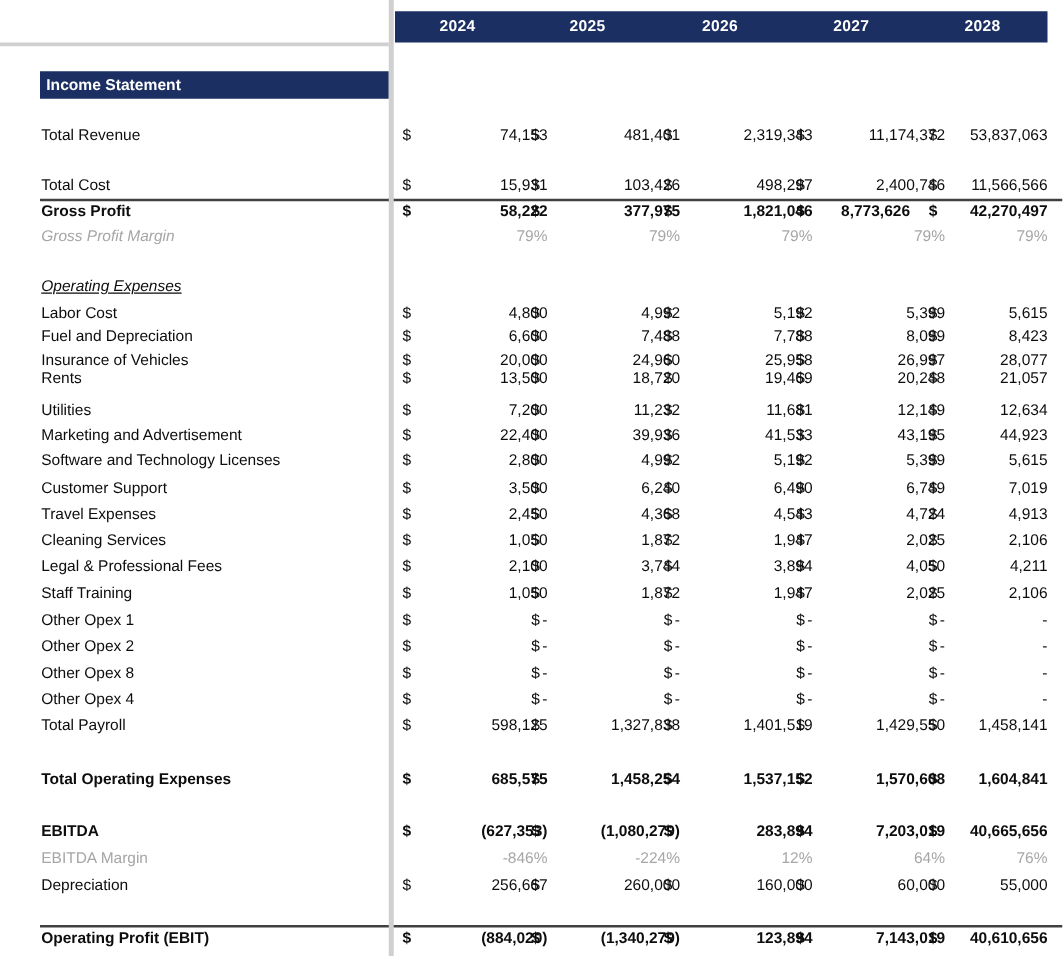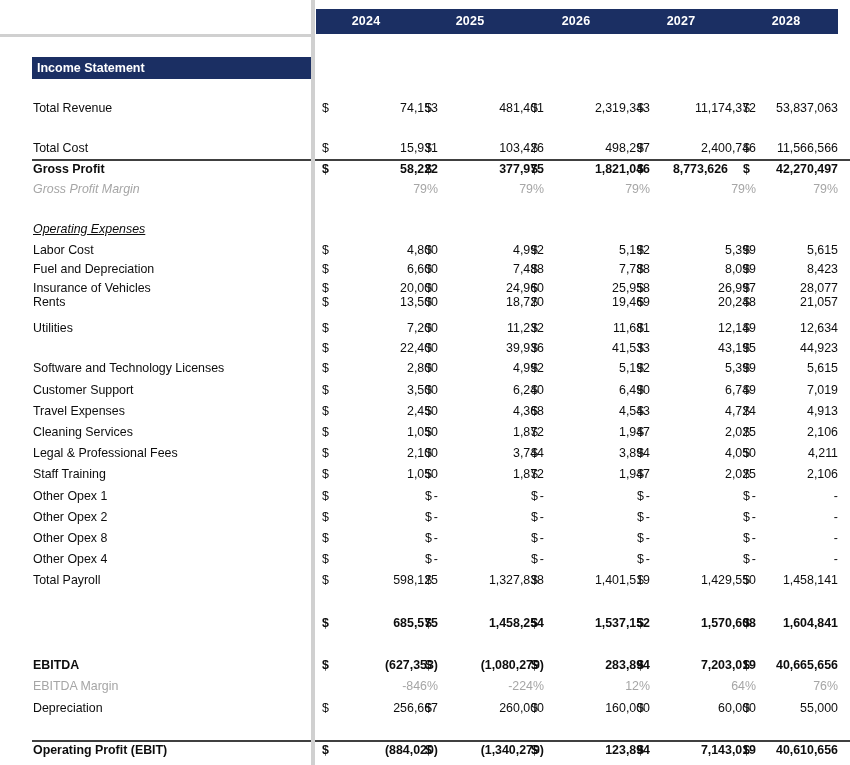--- a/index.html
+++ b/index.html
@@ -257,20 +257,21 @@
       <div class="cur" style="left: 425px;">$</div>
       <div class="cell" style="left: 424px; width: 120px;">11,232</div>
       <div class="cur" style="left: 531px;">$</div>
       <div class="cell" style="left: 530px; width: 120px;">11,681</div>
       <div class="cur" style="left: 637px;">$</div>
       <div class="cell" style="left: 636px; width: 120px;">12,149</div>
       <div class="cur" style="left: 743px;">$</div>
       <div class="cell" style="left: 718px; width: 120px;">12,634</div>
     </div>
     <div class="row" style="top: 338px;">
+      <div class="label">Marketing and Advertisement</div>
       <div class="cur" style="left: 322px;">$</div>
       <div class="cell" style="left: 318px; width: 120px;">22,400</div>
       <div class="cur" style="left: 425px;">$</div>
       <div class="cell" style="left: 424px; width: 120px;">39,936</div>
       <div class="cur" style="left: 531px;">$</div>
       <div class="cell" style="left: 530px; width: 120px;">41,533</div>
       <div class="cur" style="left: 637px;">$</div>
       <div class="cell" style="left: 636px; width: 120px;">43,195</div>
       <div class="cur" style="left: 743px;">$</div>
       <div class="cell" style="left: 718px; width: 120px;">44,923</div>
@@ -412,20 +413,21 @@
       <div class="cur" style="left: 425px;">$</div>
       <div class="cell" style="left: 424px; width: 120px;">1,327,838</div>
       <div class="cur" style="left: 531px;">$</div>
       <div class="cell" style="left: 530px; width: 120px;">1,401,519</div>
       <div class="cur" style="left: 637px;">$</div>
       <div class="cell" style="left: 636px; width: 120px;">1,429,550</div>
       <div class="cur" style="left: 743px;">$</div>
       <div class="cell" style="left: 718px; width: 120px;">1,458,141</div>
     </div>
     <div class="row" style="top: 613px;">
+      <div class="label b">Total Operating Expenses</div>
       <div class="cur b" style="left: 322px;">$</div>
       <div class="cell b" style="left: 318px; width: 120px;">685,575</div>
       <div class="cur b" style="left: 425px;">$</div>
       <div class="cell b" style="left: 424px; width: 120px;">1,458,254</div>
       <div class="cur b" style="left: 531px;">$</div>
       <div class="cell b" style="left: 530px; width: 120px;">1,537,152</div>
       <div class="cur b" style="left: 637px;">$</div>
       <div class="cell b" style="left: 636px; width: 120px;">1,570,608</div>
       <div class="cur b" style="left: 743px;">$</div>
       <div class="cell b" style="left: 718px; width: 120px;">1,604,841</div>

